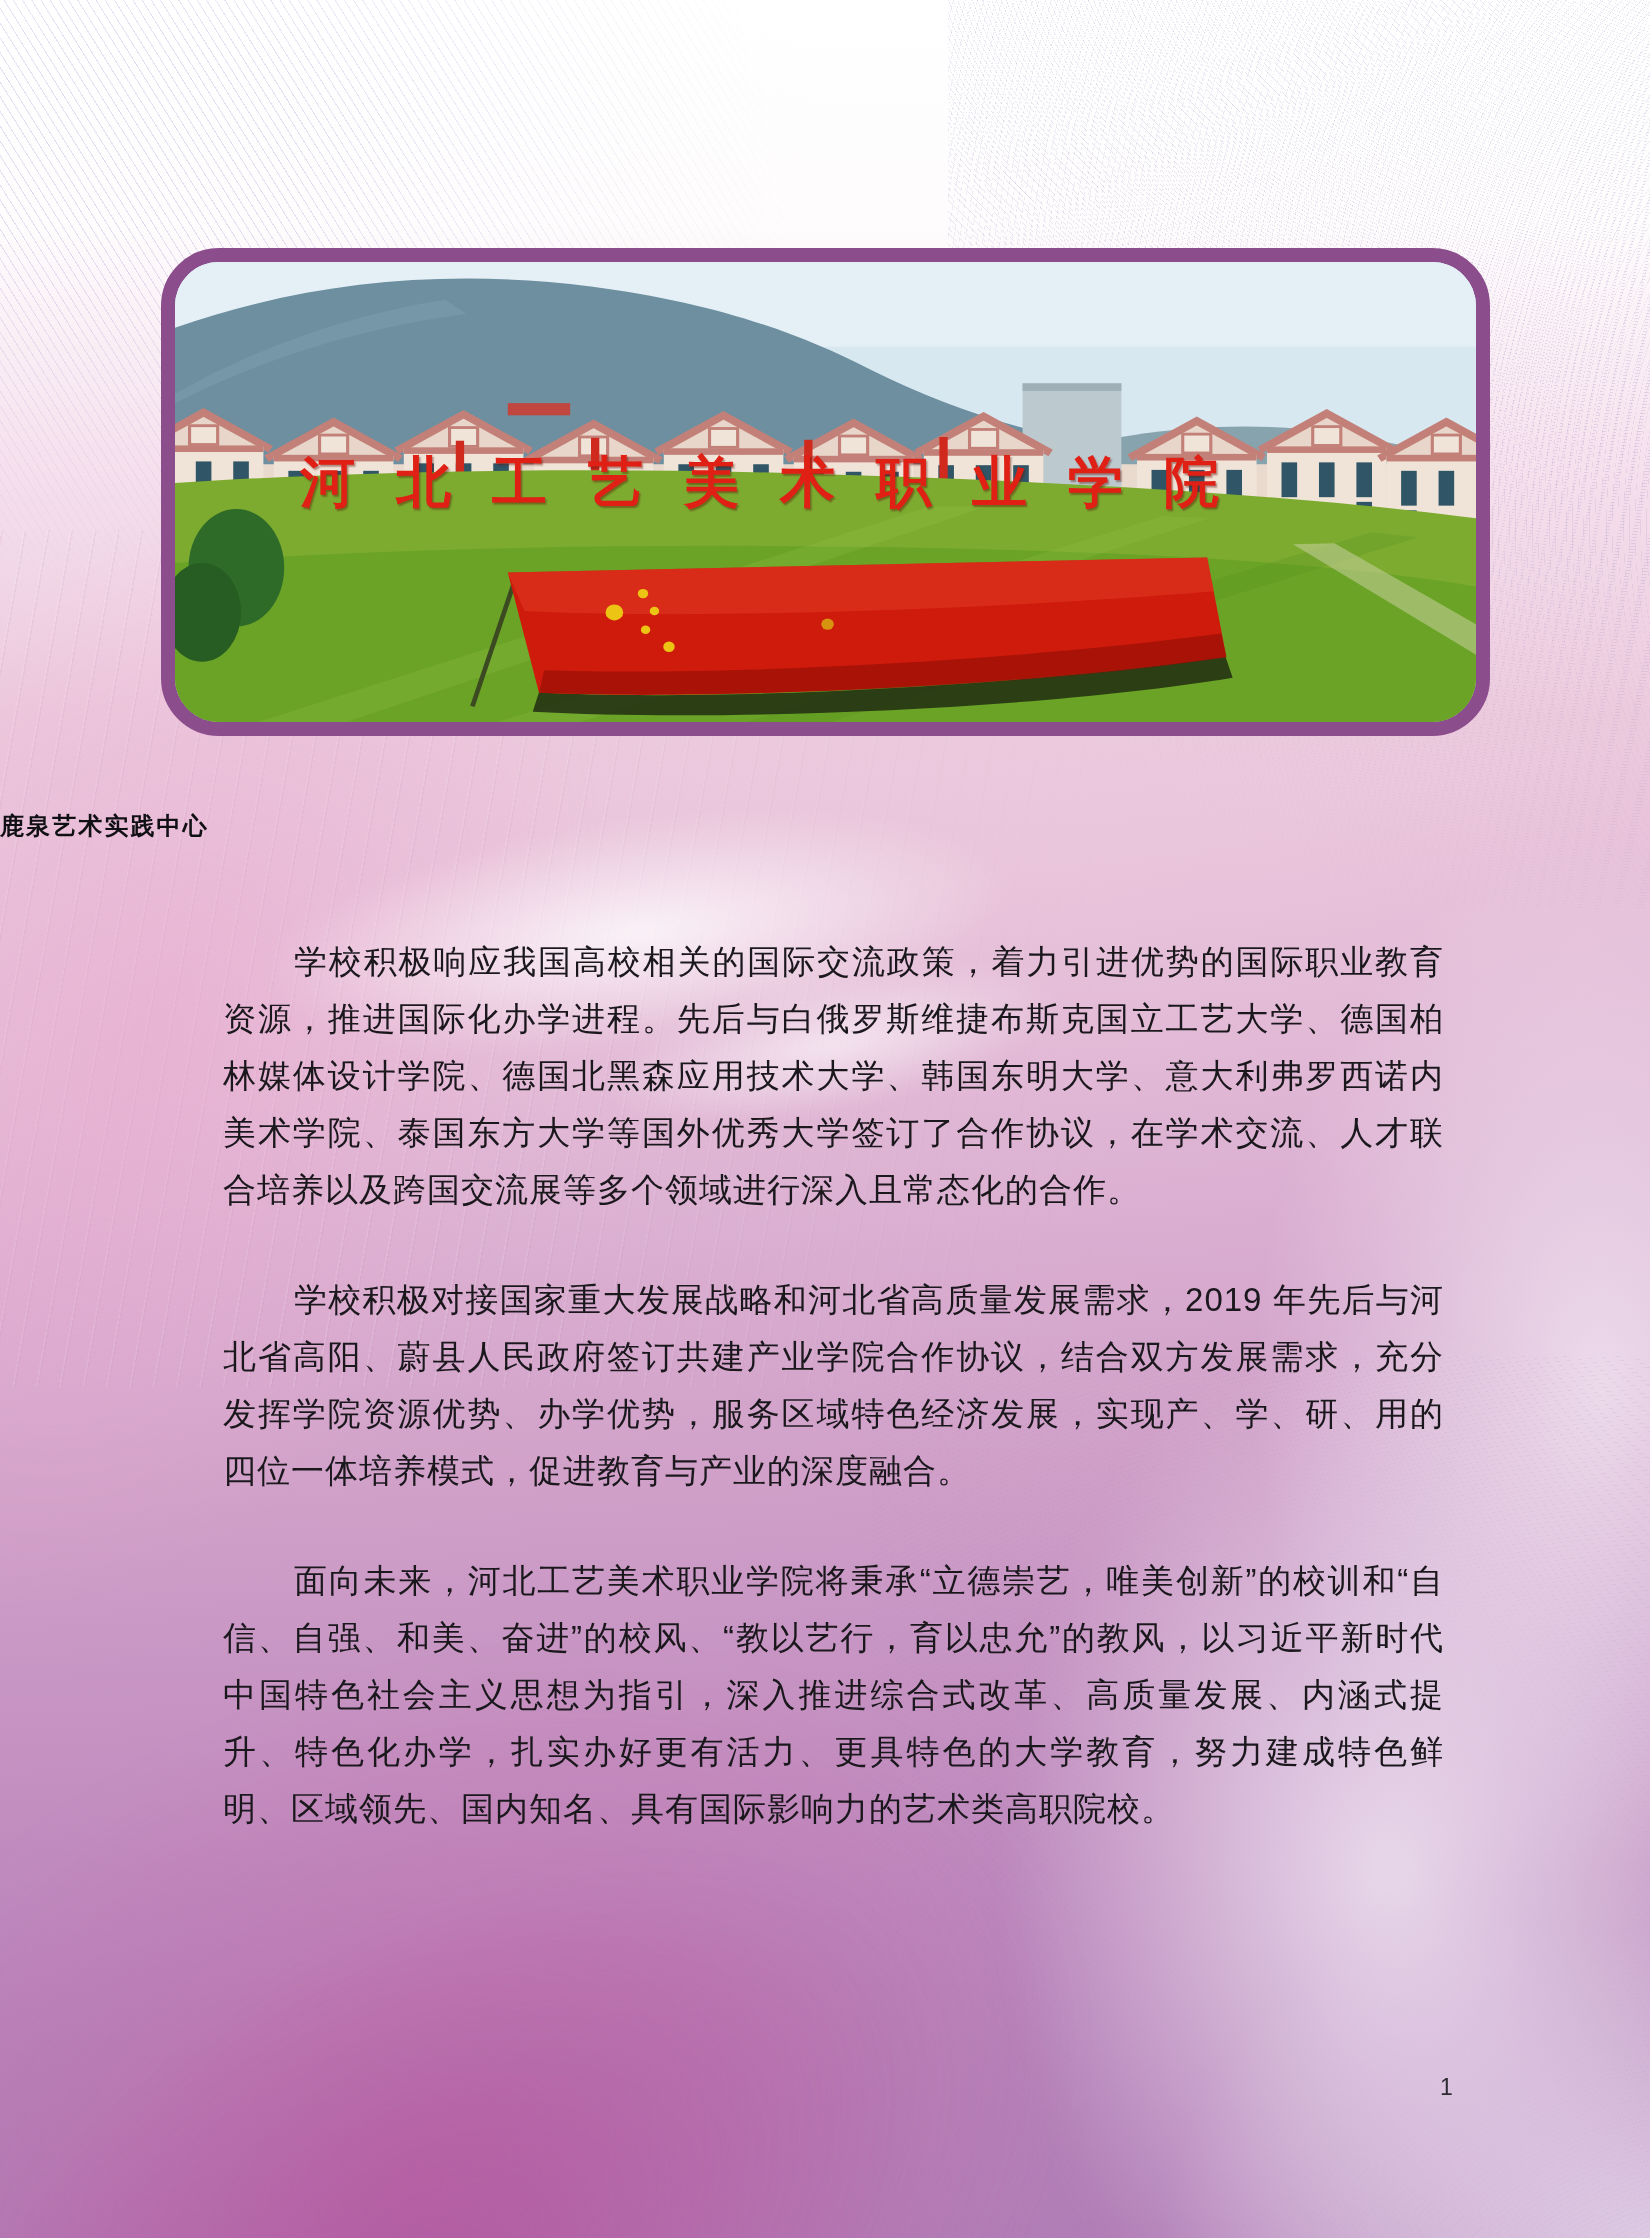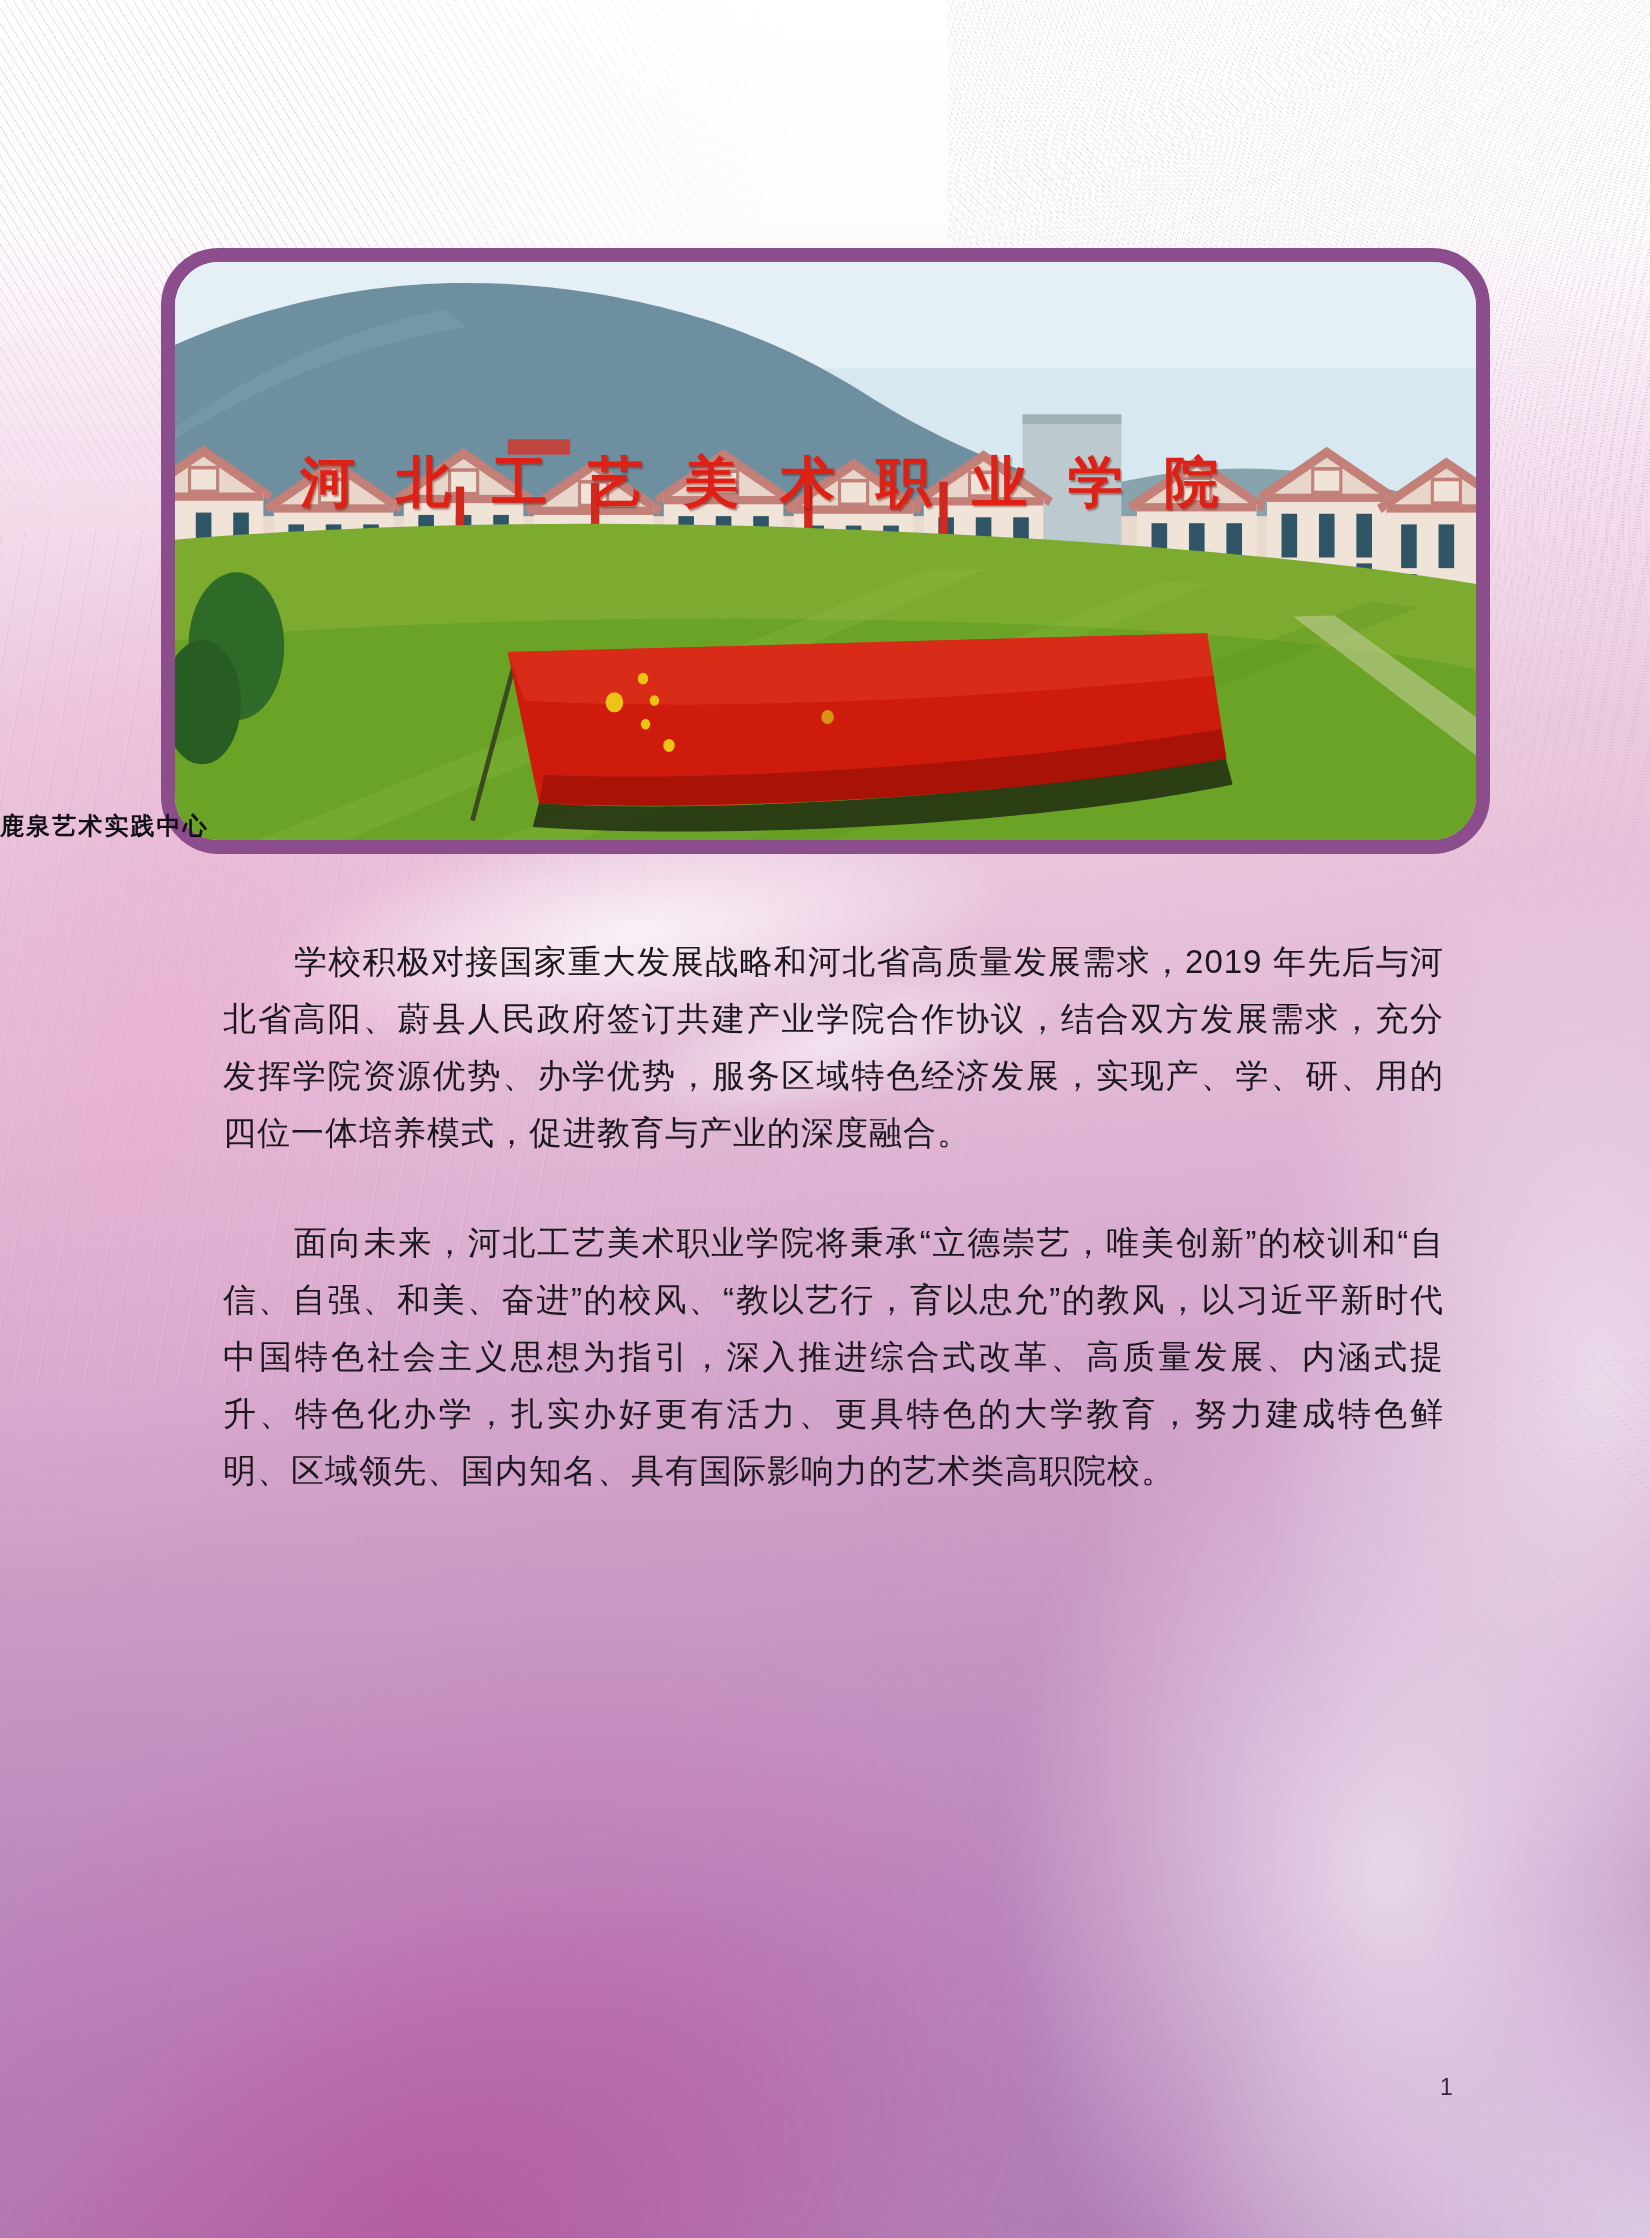--- a/index.html
+++ b/index.html
@@ -66,21 +66,21 @@
     background:radial-gradient(closest-side, rgba(168,70,150,.45), rgba(168,70,150,0));
     transform:rotate(-33deg);filter:blur(12.5px);
   }
   .deco-light-right{
     right:-130px;top:1325px;width:779px;height:1091px;
     background:radial-gradient(closest-side, rgba(240,231,243,.85), rgba(240,231,243,0));
     filter:blur(17.7px);
   }
   
   .photo-frame{
-    position:absolute;left:161px;top:248px;width:1329px;height:606px;
+    position:absolute;left:161px;top:248px;width:1329px;height:488px;
     box-sizing:border-box;border:14.6px solid #8b4d8b;border-radius:58px;
     overflow:hidden;background:#d8e8f1;
   }
   .photo-frame svg{display:block;width:100%;height:100%;}
   .hillside-text{
     position:absolute;left:125px;top:193px;width:921px;
     font-size:55px;font-weight:bold;color:#e01f15;
     letter-spacing:41px;white-space:nowrap;line-height:1;
     text-shadow:1.6px 2.1px 1.6px rgba(95,25,12,.45);
   }
@@ -193,20 +193,21 @@
         <circle cx="950" cy="818" r="11" fill="#ecc414"></circle>
         <circle cx="1255" cy="770" r="12" fill="#d8a912" opacity="0.85"></circle>
       </g>
     </svg>
     <div class="hillside-text">河北工艺美术职业学院</div>
   </div>
 
   <div class="caption">鹿泉艺术实践中心</div>
 
   <div class="body-text">
+    <p>学校积极响应我国高校相关的国际交流政策，着力引进优势的国际职业教育资源，推进国际化办学进程。先后与白俄罗斯维捷布斯克国立工艺大学、德国柏林媒体设计学院、德国北黑森应用技术大学、韩国东明大学、意大利弗罗西诺内美术学院、泰国东方大学等国外优秀大学签订了合作协议，在学术交流、人才联合培养以及跨国交流展等多个领域进行深入且常态化的合作。</p>
     <p>学校积极对接国家重大发展战略和河北省高质量发展需求，2019 年先后与河北省高阳、蔚县人民政府签订共建产业学院合作协议，结合双方发展需求，充分发挥学院资源优势、办学优势，服务区域特色经济发展，实现产、学、研、用的四位一体培养模式，促进教育与产业的深度融合。</p>
     <p>面向未来，河北工艺美术职业学院将秉承“立德崇艺，唯美创新”的校训和“自信、自强、和美、奋进”的校风、“教以艺行，育以忠允”的教风，以习近平新时代中国特色社会主义思想为指引，深入推进综合式改革、高质量发展、内涵式提升、特色化办学，扎实办好更有活力、更具特色的大学教育，努力建成特色鲜明、区域领先、国内知名、具有国际影响力的艺术类高职院校。</p>
   </div>
 
   <div class="page-number">1</div>
 
 </div>
 
 
 </body></html>

